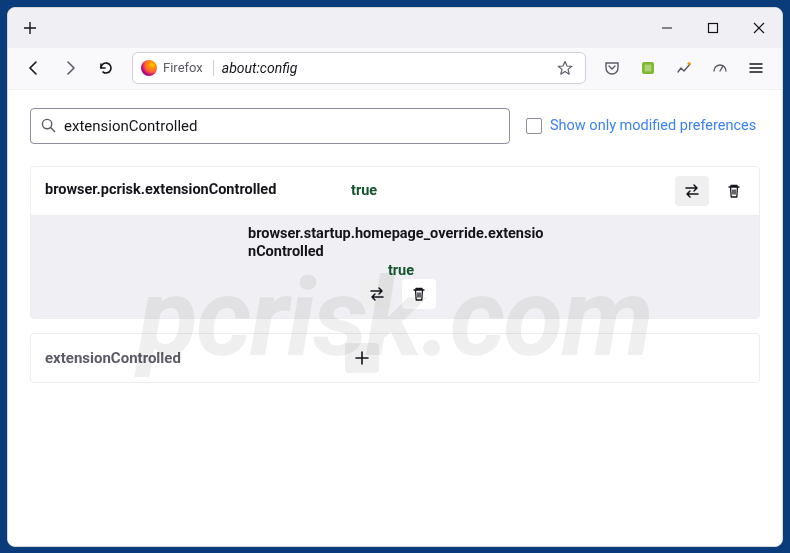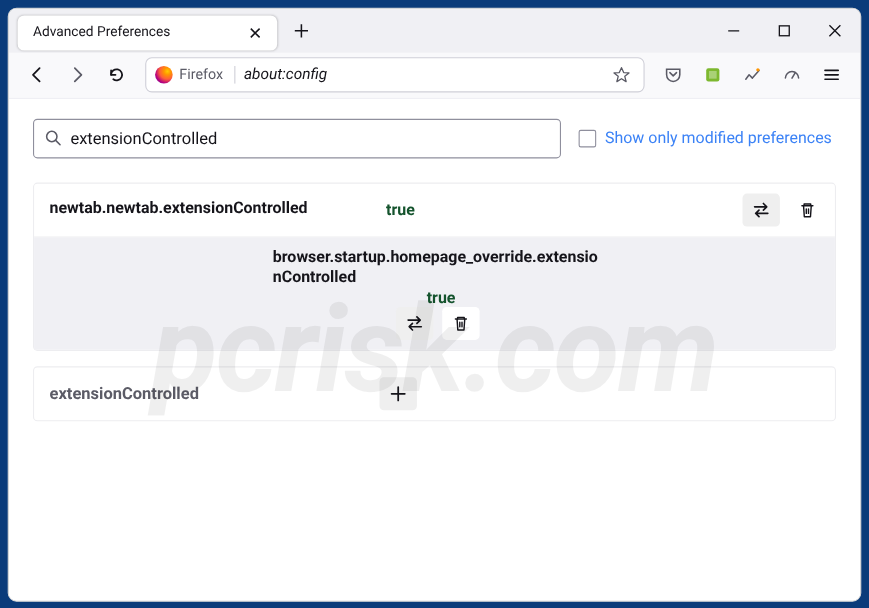--- a/index.html
+++ b/index.html
@@ -11,21 +11,21 @@
 .tab-close { width: 20px; height: 20px; display: flex; align-items: center; justify-content: center; border-radius: 4px; cursor: pointer; }
 .tab-close svg { width: 12px; height: 12px; }
 .newtab { width: 28px; height: 28px; display: flex; align-items: center; justify-content: center; margin-left: 8px; border-radius: 4px; cursor: pointer; }
 .newtab svg { width: 14px; height: 14px; }
 .win-controls { position: absolute; right: 0; top: 0; height: 40px; display: flex; }
 .win-btn { width: 46px; height: 40px; display: flex; align-items: center; justify-content: center; cursor: pointer; }
 .toolbar { height: 42px; background: #f9f9fb; display: flex; align-items: center; padding: 0 10px; gap: 4px; border-bottom: 1px solid #efeff4; }
 .tb-btn { width: 32px; height: 32px; display: flex; align-items: center; justify-content: center; border-radius: 4px; cursor: pointer; }
 .tb-btn svg { width: 16px; height: 16px; }
 .urlbar { flex: 1; height: 32px; background: #fff; border: 1px solid #cfcfd8; border-radius: 6px; display: flex; align-items: center; padding: 0 8px; margin: 0 6px; }
-.url-identity { display: flex; align-items: center; gap: 6px; border-right: 1px solid #cfcfd8; padding-right: 10px; margin-right: 8px; }
+.url-identity { display: flex; align-items: flex-start; gap: 6px; border-right: 1px solid #cfcfd8; padding-right: 10px; margin-right: 8px; }
 .ff-icon { width: 16px; height: 16px; border-radius: 50%; background: radial-gradient(circle at 70% 30%, #ffcc00 0%, #ff9500 20%, #ff5e3a 45%, #b5007f 70%, #4c2fb3 100%); position: relative; }
 .url-identity-text { font-size: 13px; color: #5b5b66; }
 .url-text { font-size: 14px; color: #15141a; flex: 1; font-style: italic; }
 .url-star { width: 24px; display: flex; align-items: center; justify-content: center; }
 .content { flex: 1; background: #fff; padding: 18px 22px; overflow: auto; position: relative; }
 .watermark { position: absolute; inset: 0; display: flex; align-items: center; justify-content: center; pointer-events: none; opacity: 0.06; }
 .watermark-text { font-size: 110px; font-weight: 700; font-style: italic; color: #000; white-space: nowrap; letter-spacing: -2px; }
 .search-row { display: flex; align-items: center; gap: 16px; margin-bottom: 22px; }
 .search-box { flex: 0 0 480px; height: 36px; border: 1px solid #8f8f9d; border-radius: 4px; display: flex; align-items: center; padding: 0 10px; }
 .search-box svg { width: 15px; height: 15px; stroke: #5b5b66; }
@@ -47,28 +47,20 @@
 .radio-opt { display: flex; align-items: center; gap: 7px; font-size: 15px; color: #15141a; cursor: pointer; }
 .radio { width: 16px; height: 16px; border: 1.5px solid #8f8f9d; border-radius: 50%; display: flex; align-items: center; justify-content: center; position: relative; }
 .radio.checked { border-color: #0060df; }
 .radio.checked::after { content: ''; width: 8px; height: 8px; background: #0060df; border-radius: 50%; }
 </style>
 </head>
 <body>
 
 <div class="window">
   <div class="titlebar">
-    <div class="tab">
-      <span class="tab-title">Advanced Preferences</span>
-      <span class="tab-close">
-        <svg viewBox="0 0 12 12">
-            <path d="M2 2 L10 10 M10 2 L2 10" stroke="#15141a" stroke-width="1.4" fill="none"></path>
-          </svg>
-      </span>
-    </div>
     <div class="newtab">
       <svg viewBox="0 0 14 14">
           <path d="M7 1 V13 M1 7 H13" stroke="#15141a" stroke-width="1.4"></path>
         </svg>
     </div>
     <div class="win-controls">
       <div class="win-btn">
         <svg width="12" height="12">
             <path d="M1 6 H11" stroke="#15141a" stroke-width="1.2"></path>
           </svg>
@@ -160,21 +152,21 @@
         <input type="text" value="extensionControlled" placeholder="Search preference name" style="">
       </div>
       <label class="modpref">
         <span class="checkbox"></span>
         <span>Show only modified preferences</span>
       </label>
     </div>
 
     <div class="results">
       <div class="row">
-        <span class="pref-name">newtab.newtab.extensionControlled</span>
+        <span class="pref-name">browser.pcrisk.extensionControlled</span>
         <span class="pref-val">true</span>
         <div class="row-actions">
           <div class="icon-btn">
             <svg width="18" height="16" viewBox="0 0 18 16">
                 <path d="M3 5 H14 M14 5 L11 2 M14 5 L11 8" stroke="#15141a" stroke-width="1.5" fill="none" stroke-linecap="round" stroke-linejoin="round"></path>
                 <path d="M15 11 H4 M4 11 L7 8 M4 11 L7 14" stroke="#15141a" stroke-width="1.5" fill="none" stroke-linecap="round" stroke-linejoin="round"></path>
               </svg>
           </div>
           <div class="icon-btn plain">
             <svg width="16" height="16" viewBox="0 0 16 16">

